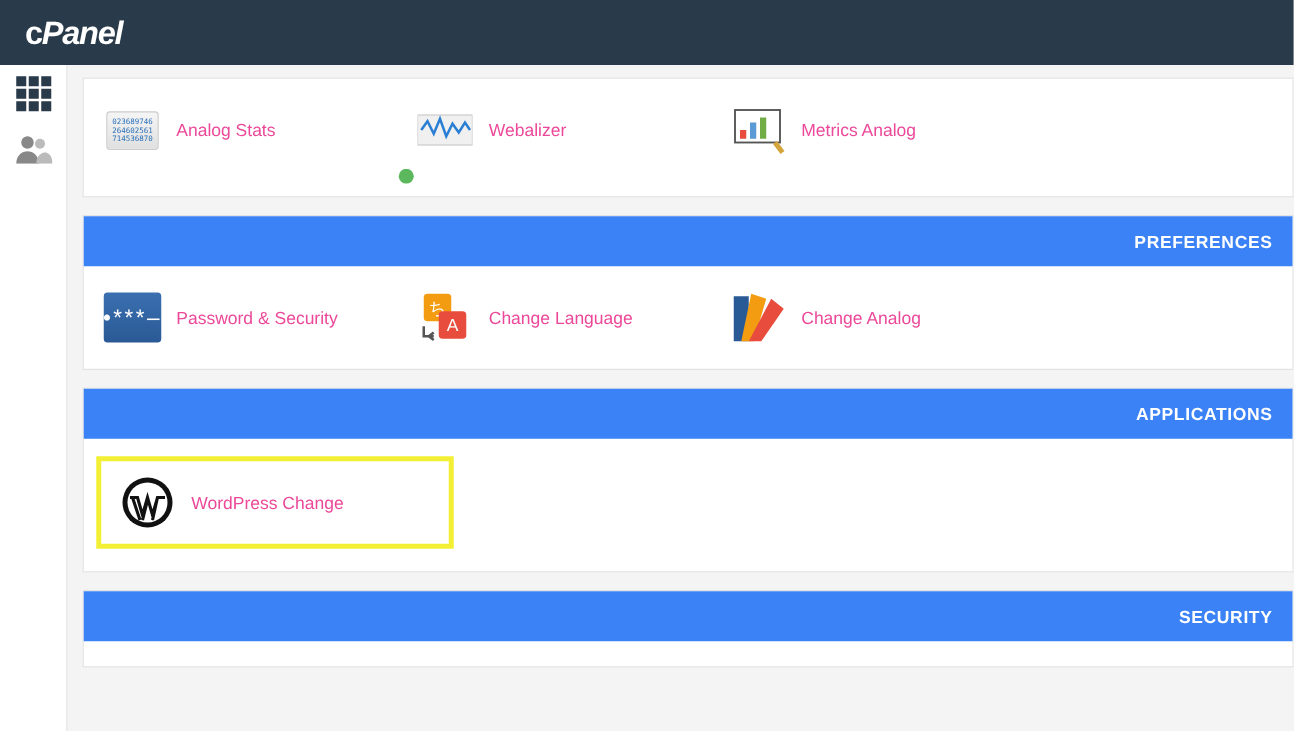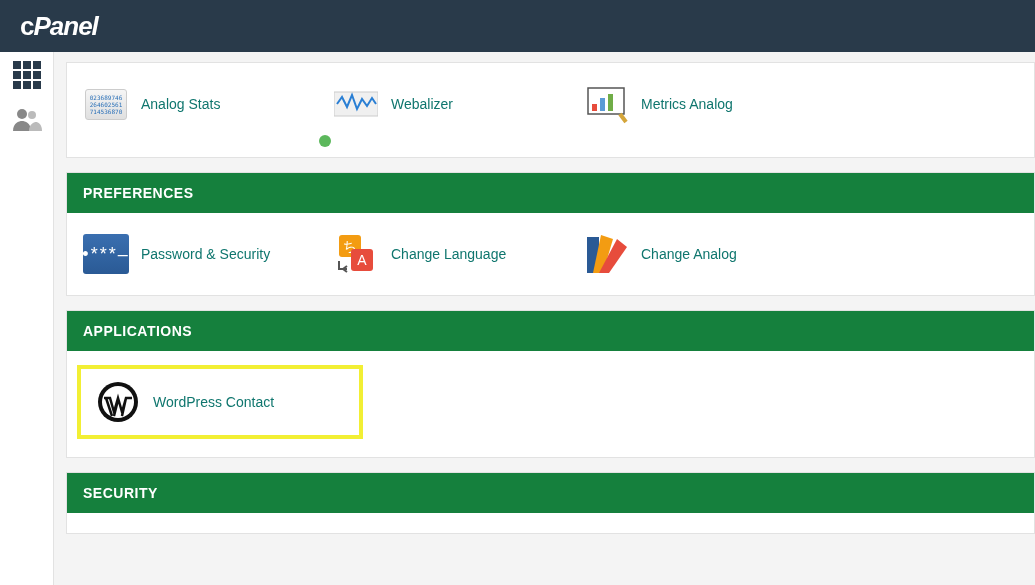--- a/index.html
+++ b/index.html
@@ -9,25 +9,25 @@
   .logo:before { content: "c"; font-style: normal; }
   .logo:after { content: "Panel"; }
   .layout { display: flex; height: 533px; }
   .sidebar { width: 54px; background: #fff; border-right: 1px solid #e2e2e2; padding-top: 10px; display: flex; flex-direction: column; align-items: center; gap: 18px; }
   .sidebar-icon { width: 30px; height: 26px; cursor: pointer; display:flex; align-items:center; justify-content:center; }
   .grid-icon span { display:grid; grid-template-columns:repeat(3,8px); grid-template-rows:repeat(3,8px); gap:2px;}
   .grid-icon span i { background:#293a4a; width:8px;height:8px; display:block;}
   .users-icon svg { fill:#888; }
   .main { flex:1; padding: 10px 0 0 12px; overflow-y: auto; }
   .panel { background:#fff; margin-bottom:14px; border:1px solid #e2e2e2; }
-  .panel-header { background:#15803d; color:#fff; font-size:14px; font-weight:600; padding:12px 16px; letter-spacing:0.5px;}
+  .panel-header { background:#3b82f6; color:#fff; font-size:14px; font-weight:600; padding:12px 16px; letter-spacing:0.5px;text-align:right;}
   .panel-body { display:flex; flex-wrap:wrap; padding:10px 16px; }
   .item { display:flex; align-items:center; gap:12px; width:250px; padding:8px 0; cursor:pointer; }
   .item .icon { width:46px; height:46px; display:flex; align-items:center; justify-content:center; flex-shrink:0;}
-  .item .label { color:#0f766e; font-size:14px; }
+  .item .label { color:#ec4899; font-size:14px; }
   .highlight-box { border:4px solid #f2ef34; display:inline-flex; padding:10px 14px; margin: 10px 0 10px 10px; }
   
   .ic-stats { background: linear-gradient(#f5f5f5,#e0e0e0); border:1px solid #ccc; border-radius:3px; font-size:6px; line-height:7px; color:#2a70b8; padding:4px; font-family:monospace;}
   .ic-pass { background:linear-gradient(#3a6fb0,#2a5a95); border-radius:3px; color:#fff; display:flex; align-items:center; justify-content:center; font-size:18px; letter-spacing:2px;}
   .ic-wp { width:44px; height:44px; }
 </style>
 </head>
 <body>
 
 <div class="header">
@@ -135,21 +135,21 @@
       <div style="padding:4px 0 8px 0;">
         <div class="highlight-box">
           <div class="item" style="padding:0;">
             <div class="icon">
               <svg class="ic-wp" viewBox="0 0 44 44">
                   <circle cx="22" cy="22" r="20" fill="#111"></circle>
                   <circle cx="22" cy="22" r="16" fill="#fff"></circle>
                   <path d="M8,18 L14,18 L18,32 L22,18 L26,32 L30,18 L36,18 M10,18 L16,36 M22,20 L18,36 M30,18 L26,36" stroke="#111" stroke-width="2.5" fill="none"></path>
                 </svg>
             </div>
-            <span class="label">WordPress Contact</span>
+            <span class="label">WordPress Change</span>
           </div>
         </div>
       </div>
     </div>
 
     <div class="panel">
       <div class="panel-header">SECURITY</div>
       <div class="panel-body">
         
         

